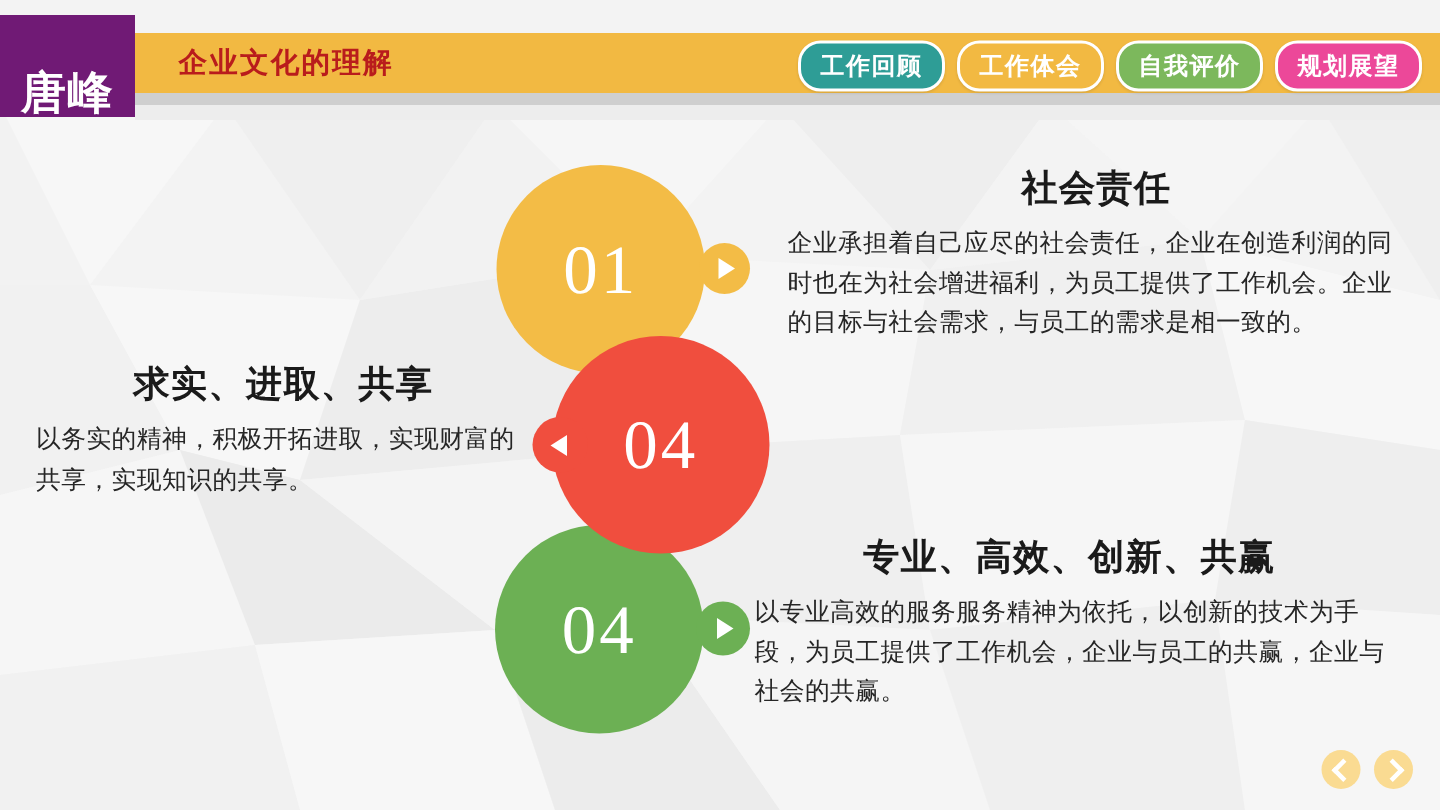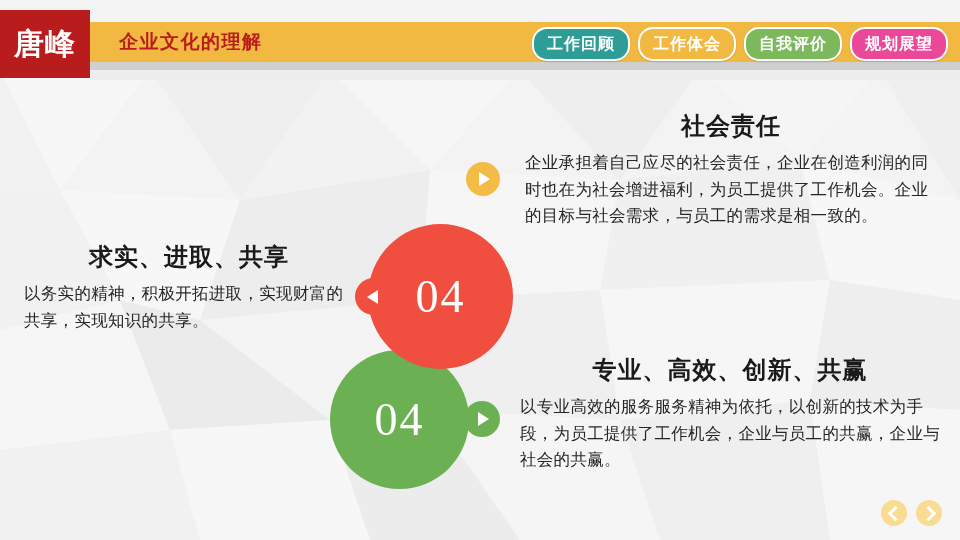--- a/index.html
+++ b/index.html
@@ -23,22 +23,22 @@
   .gray-strip{
     position:absolute;left:90px;top:62px;width:870px;height:8px;
     background:#cfcfcf;
   }
   .gray-strip2{
     position:absolute;left:90px;top:70px;width:870px;height:10px;
     background:#ededed;
   }
   .logo-box{
     position:absolute;left:0;top:10px;width:90px;height:68px;
-    background:#b91c1c;
-    display:flex;align-items:center;justify-content:center;
+    background:#701a75;
+    display:flex;align-items:flex-end;justify-content:center;
     z-index:4;
   }
   .logo-text{
     color:#ffffff;font-size:30px;font-weight:bold;letter-spacing:1px;
     line-height:1;white-space:nowrap;
   }
   .header-title{
     position:absolute;left:119px;top:29px;
     color:#b91c1c;font-size:19px;font-weight:bold;letter-spacing:1.5px;
     z-index:3;white-space:nowrap;
@@ -101,21 +101,21 @@
   }
   .blk-body{
     color:#262626;font-size:16.5px;line-height:1.62;letter-spacing:.3px;
     margin:0;
   }
   #block-01{left:525px;top:112px;width:412px;}
   #block-01 .blk-title{text-align:center;}
   #block-02{left:24px;top:243px;width:330px;}
   #block-02 .blk-title{text-align:center;}
   #block-02 .blk-body{text-align:left;}
-  #block-03{left:520px;top:358px;width:420px;font-family:Liberation Mono, monospace;}
+  #block-03{left:503px;top:358px;width:420px;}
   #block-03 .blk-title{text-align:center;}
 
   
   .pager{
     position:absolute;right:18px;bottom:14px;display:flex;gap:9px;z-index:6;
   }
   .pagebtn{
     width:26px;height:26px;border-radius:50%;background:#fadb92;
     display:flex;align-items:center;justify-content:center;
   }
@@ -173,20 +173,21 @@
 
   <div class="header-title">企业文化的理解</div>
 
   <div class="tabs">
     <div class="tab teal">工作回顾</div>
     <div class="tab amber">工作体会</div>
     <div class="tab green">自我评价</div>
     <div class="tab red">规划展望</div>
   </div>
 
+  <div class="circle" id="circle-01">01</div>
   <div class="circle" id="circle-02">04</div>
   <div class="circle" id="circle-03">04</div>
 
   <div class="arrowbtn" id="arrow-01">
     <span class="tri-right"></span>
   </div>
   <div class="arrowbtn" id="arrow-02">
     <span class="tri-left"></span>
   </div>
   <div class="arrowbtn" id="arrow-03">

